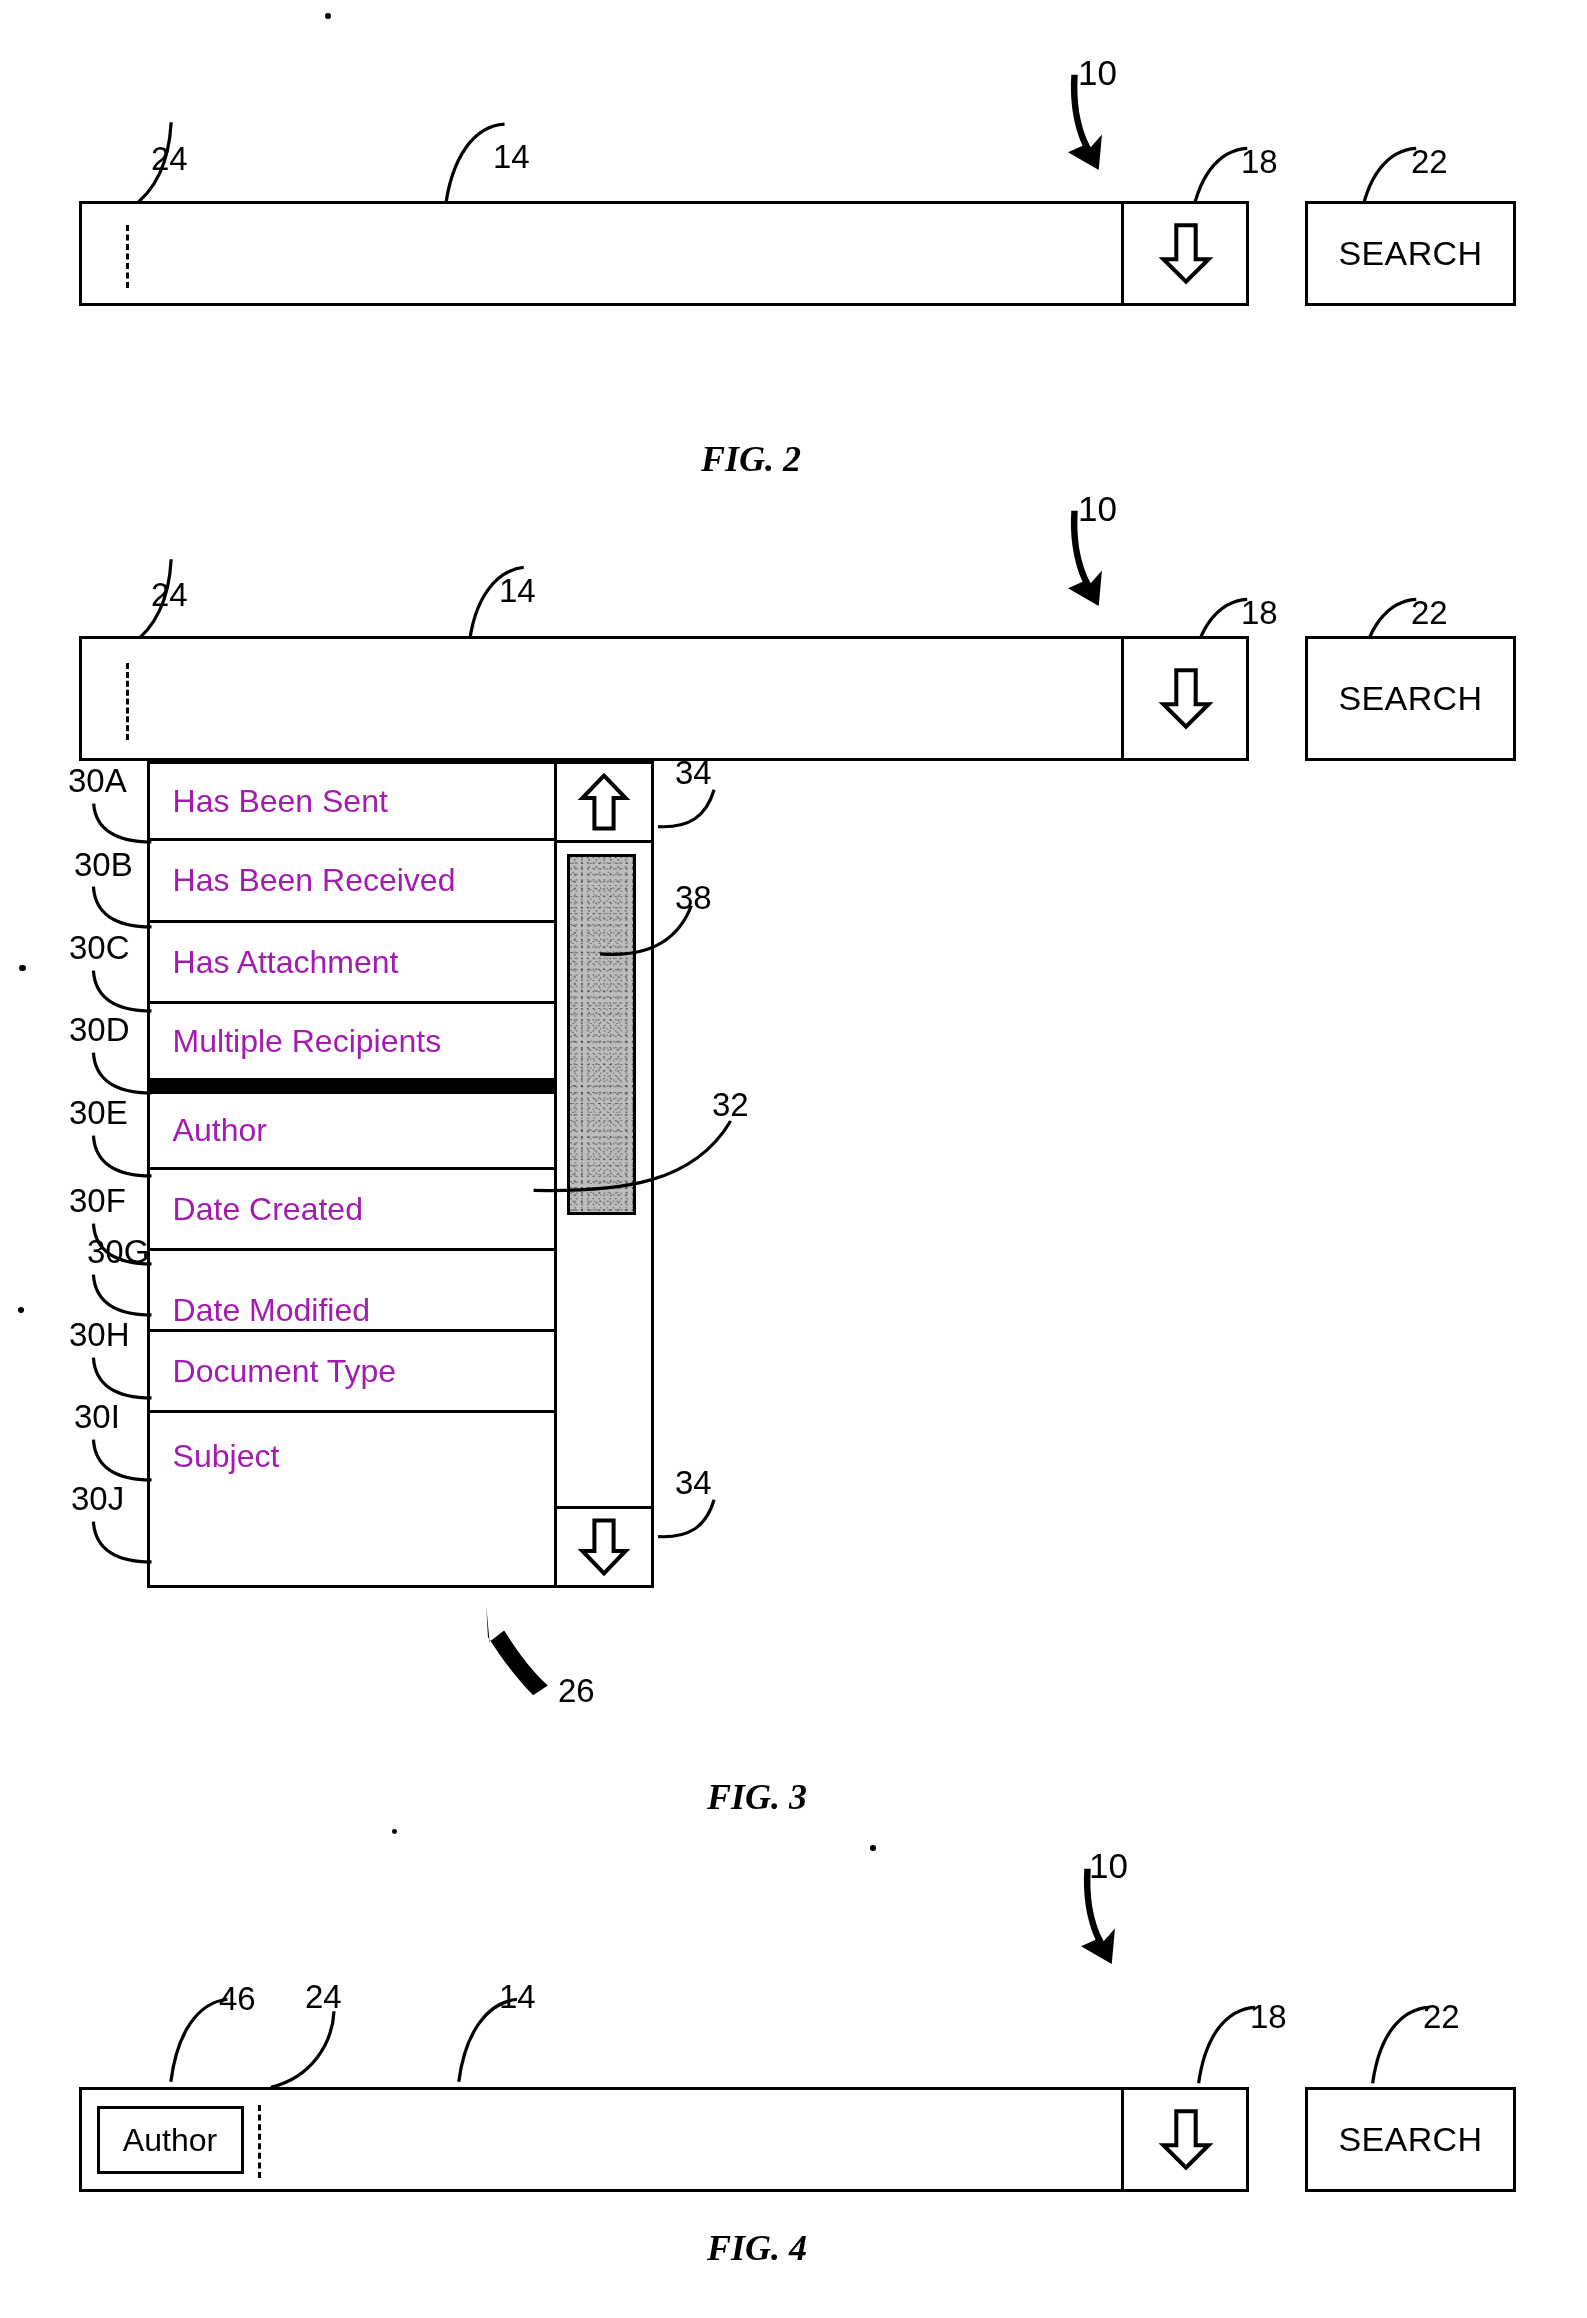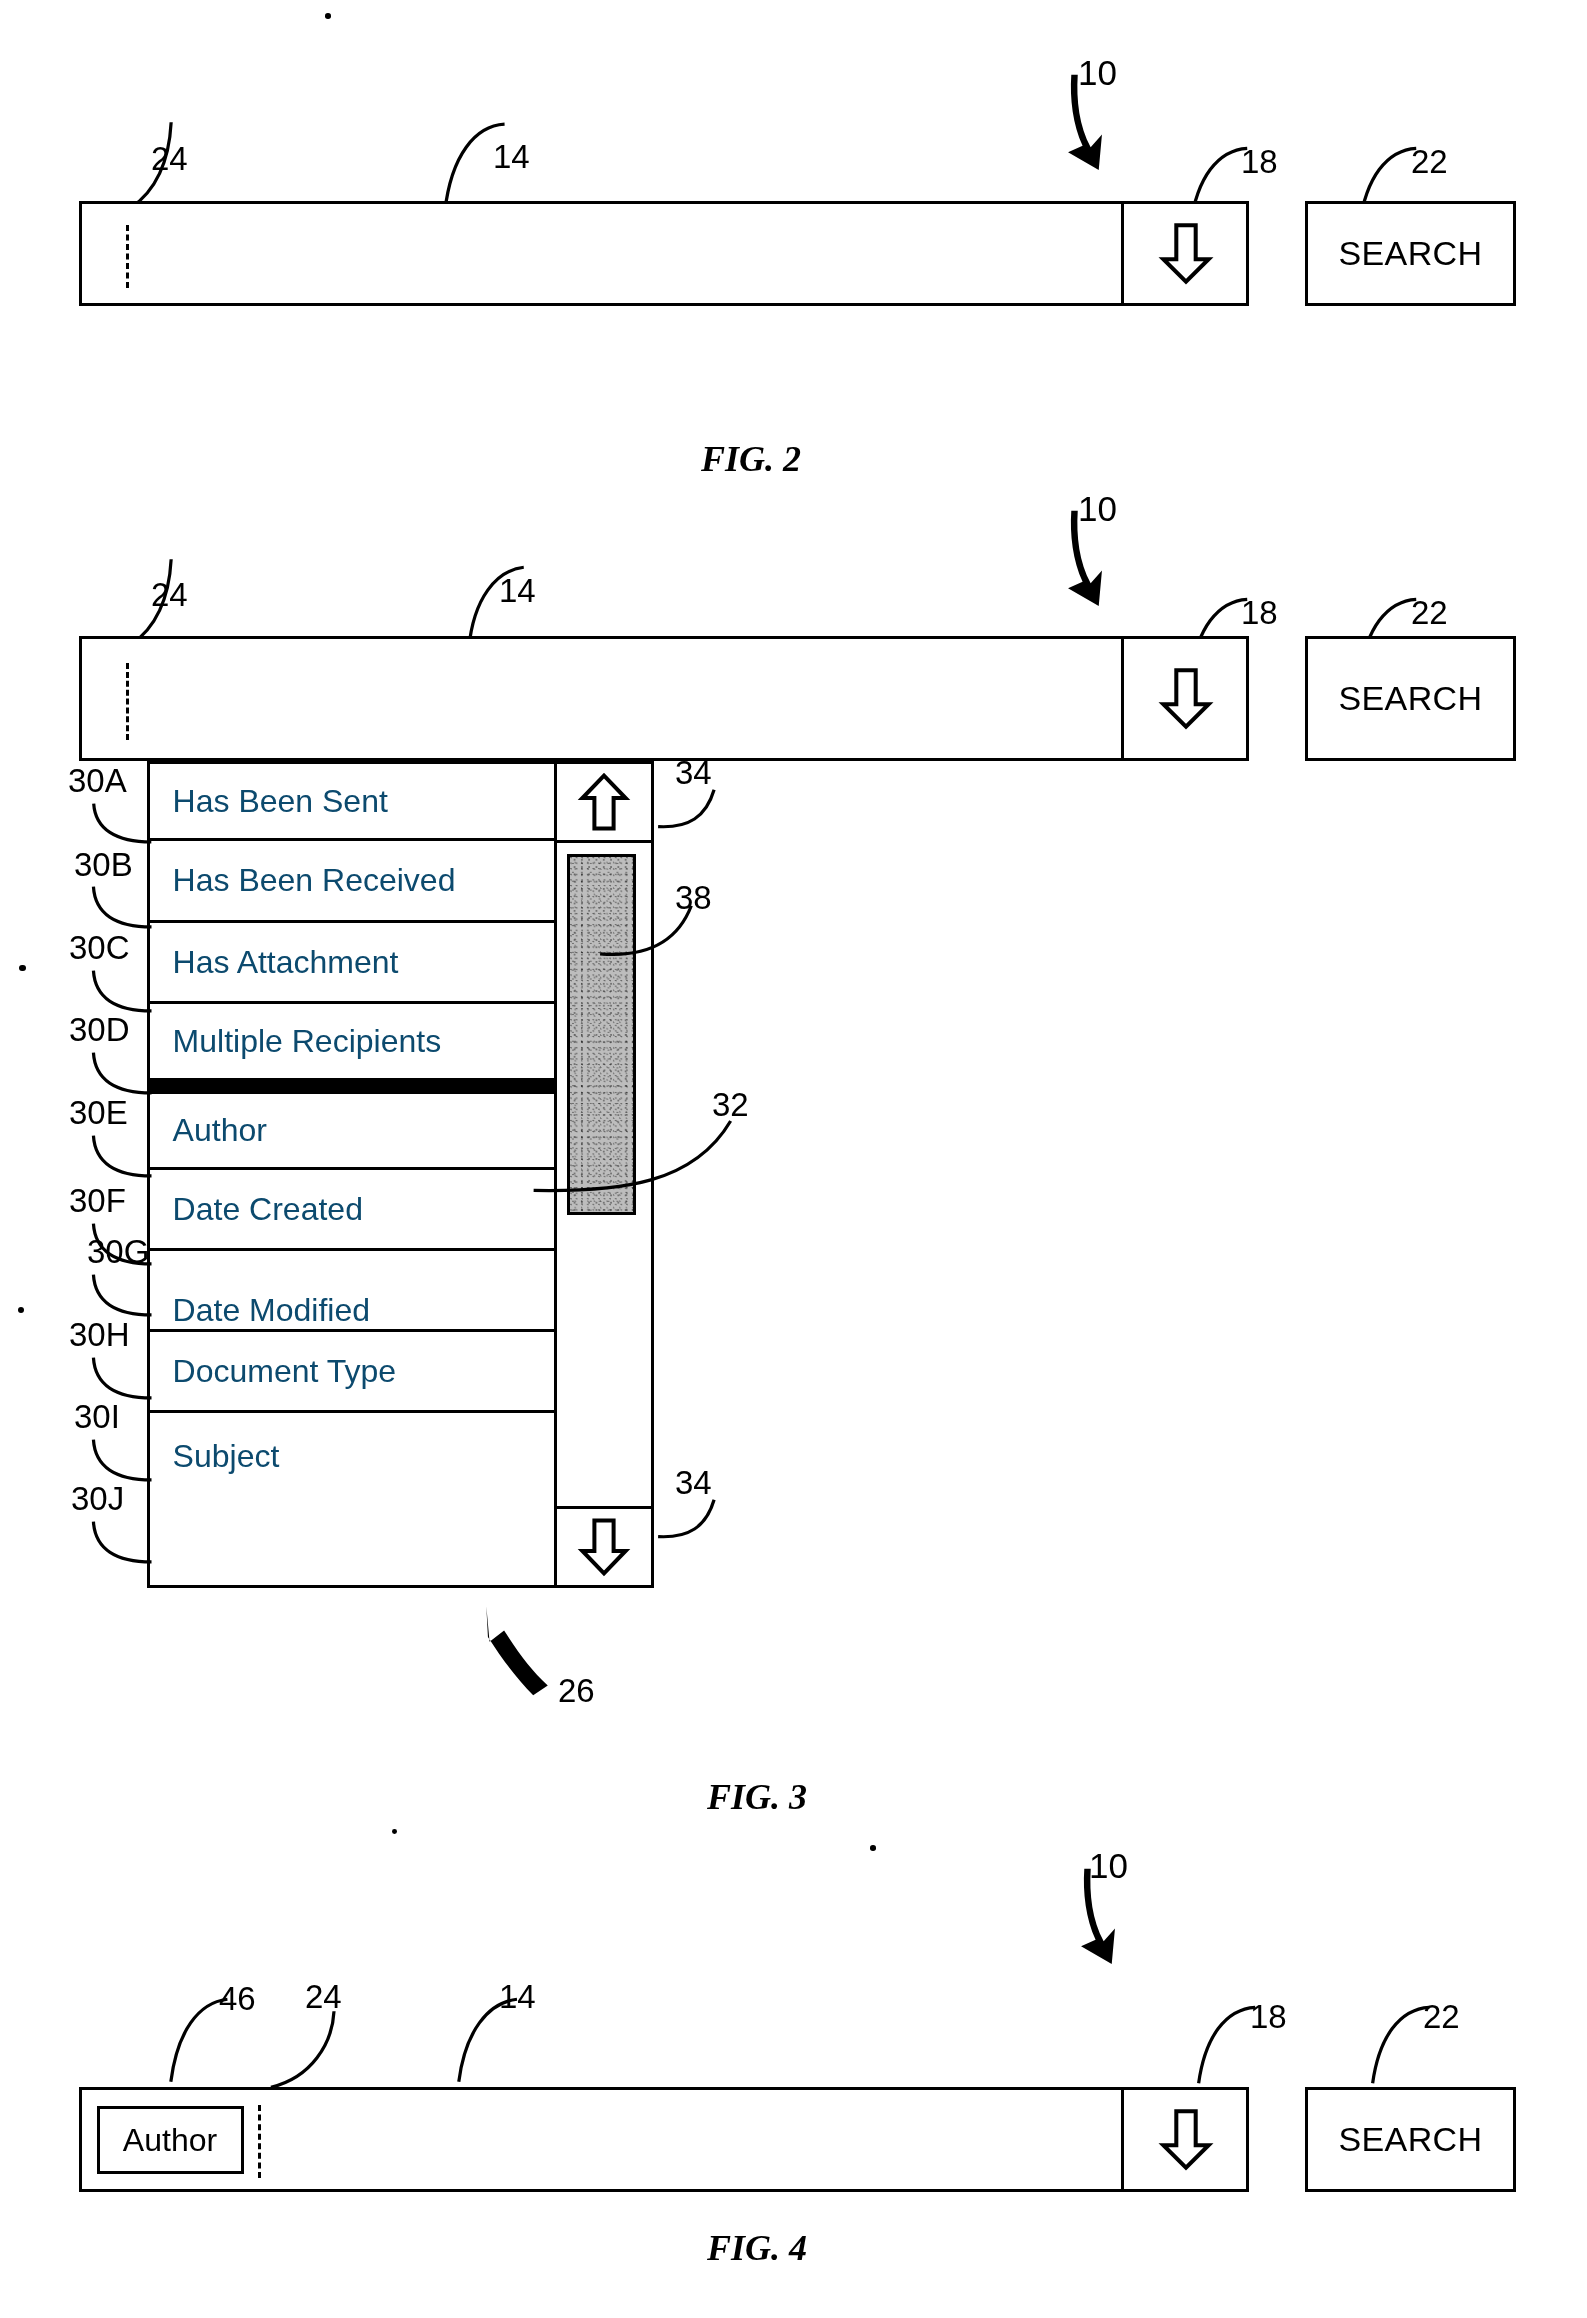--- a/index.html
+++ b/index.html
@@ -99,21 +99,21 @@
     left: 0; top: 0;
     box-sizing: border-box;
   }
   .list-item {
     box-sizing: border-box;
     border-bottom: 3.2px solid #000;
     display: flex;
     align-items: center;
     padding-left: 22.6px;
     font-size: 32px;
-    color: #0c4a6e;
+    color: #a21caf;
     background: #fff;
   }
   .list-item.last { border-bottom: none; }
   .list-item.group-end {
     border-bottom: 8.9px solid #000;
   }
   .list-item.group-start {
     border-top: 8.9px solid #000;
   }
 

